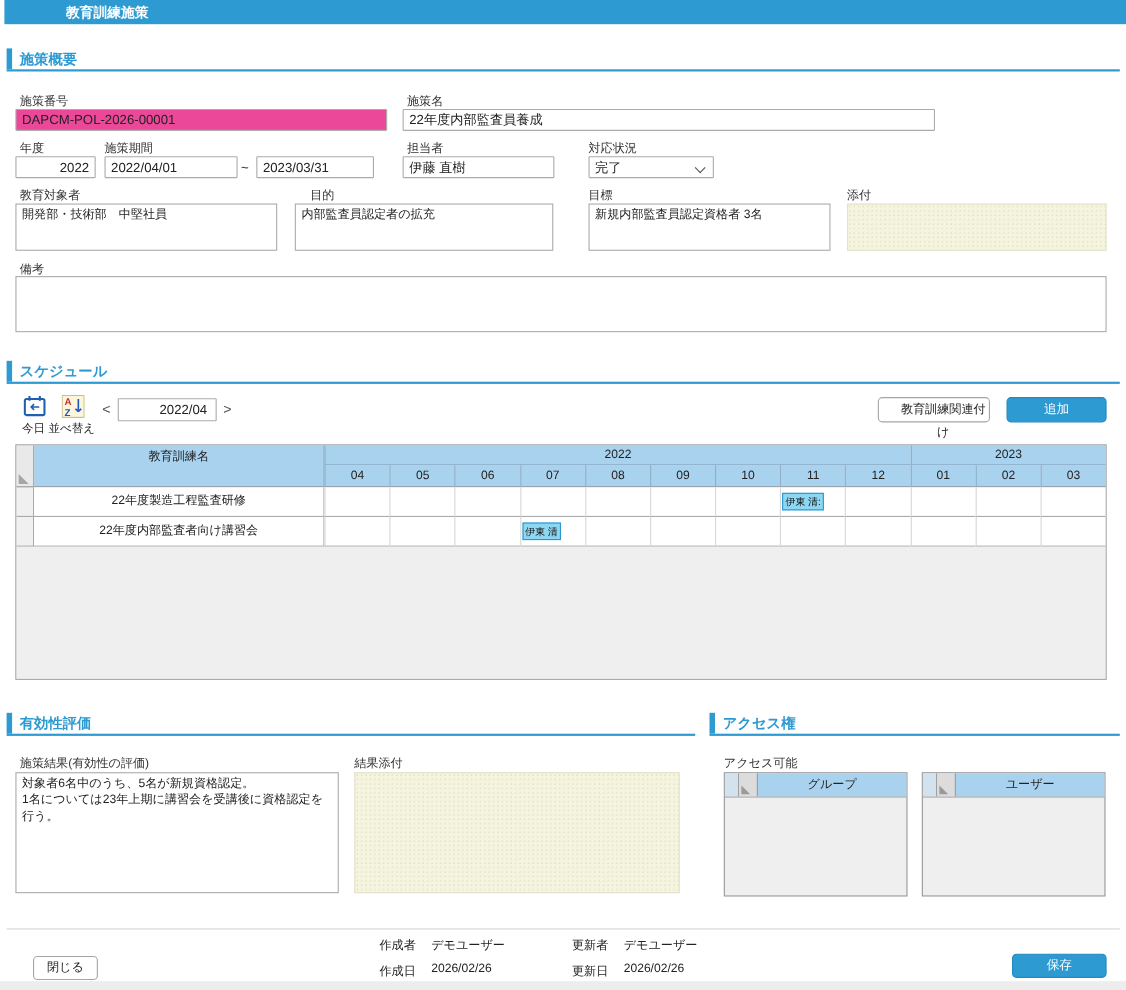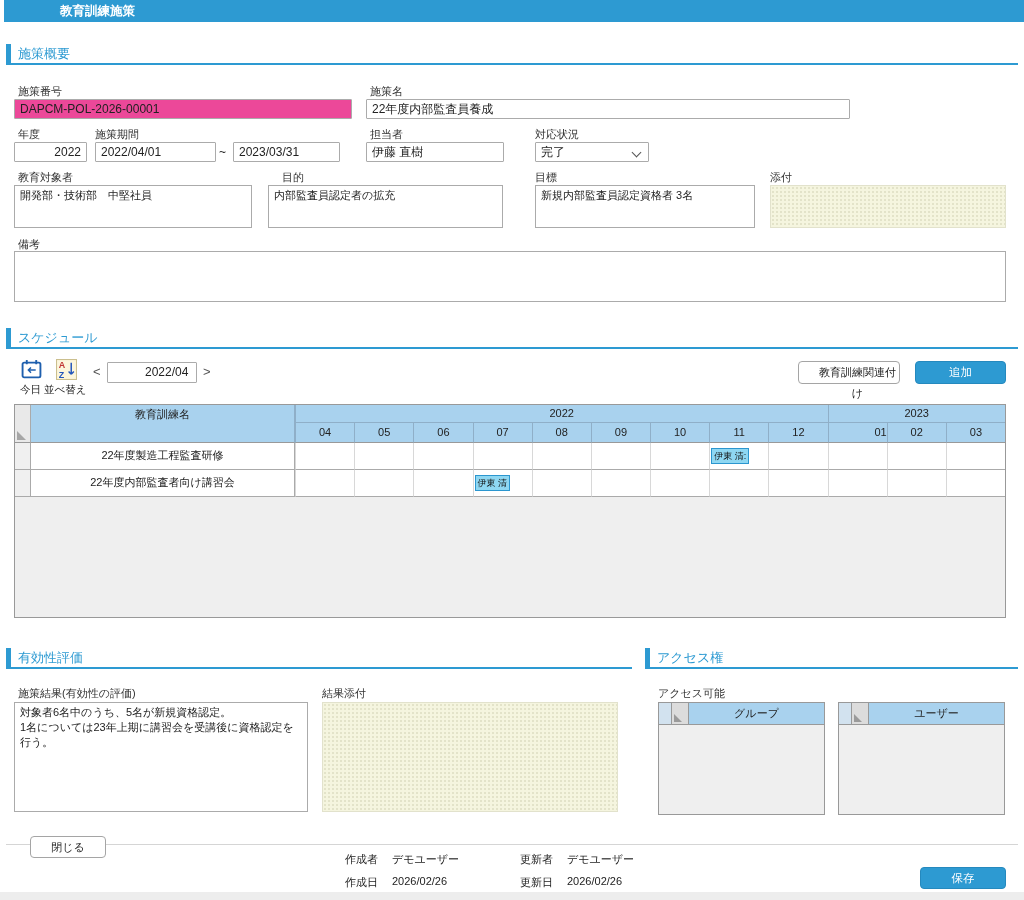--- a/index.html
+++ b/index.html
@@ -8,21 +8,21 @@
     font-family:"Liberation Sans","DejaVu Sans",sans-serif;
     color:#222;overflow:hidden;
   }
   .abs{position:absolute;box-sizing:border-box;}
   
   .titlebar{left:4px;top:0;width:1020px;height:22px;background:#2D9AD2;
     color:#fff;font-size:12.5px;font-weight:bold;line-height:22px;padding-left:56px;}
   
   .section-h{height:21px;border-bottom:2px solid #2D9AD2;display:flex;align-items:center;}
   .section-h .bar{width:5px;height:19px;background:#2D9AD2;margin-right:7px;}
-  .section-h .txt{color:#2D9AD2;font-size:13px;font-weight:400;}
+  .section-h .txt{color:#2D9AD2;font-size:13px;font-weight:700;}
   
   .lbl{font-size:11px;color:#333;white-space:nowrap;}
   .ibox{border:1px solid #ABABAB;background:#fff;font-size:12px;line-height:18px;
     padding:0 5px;border-radius:1px;white-space:nowrap;overflow:hidden;}
   .dis{background:#ec4899;}
   .rt{text-align:right;}
   .tbox{border:1px solid #ABABAB;background:#fff;font-size:11px;line-height:15px;
     padding:2px 5px;overflow:hidden;white-space:pre-line;}
   .ybox{background:#F5F5DF;border:1px solid #E2E2CC;
     background-image:radial-gradient(#E3E3C9 0.8px, transparent 0.8px);
@@ -167,21 +167,21 @@
       <div class="g-cell g-year" style="grid-area: 1 / 12 / auto / span 3;">2023</div>
       <div class="g-cell g-month" style="grid-area: 2 / 3;">04</div>
       <div class="g-cell g-month" style="grid-area: 2 / 4;">05</div>
       <div class="g-cell g-month" style="grid-area: 2 / 5;">06</div>
       <div class="g-cell g-month" style="grid-area: 2 / 6;">07</div>
       <div class="g-cell g-month" style="grid-area: 2 / 7;">08</div>
       <div class="g-cell g-month" style="grid-area: 2 / 8;">09</div>
       <div class="g-cell g-month" style="grid-area: 2 / 9;">10</div>
       <div class="g-cell g-month" style="grid-area: 2 / 10;">11</div>
       <div class="g-cell g-month" style="grid-area: 2 / 11;">12</div>
-      <div class="g-cell g-month" style="grid-area: 2 / 12; text-align: right;">01</div>
+      <div class="g-cell g-month" style="grid-area: 2 / 12;">01</div>
       <div class="g-cell g-month" style="grid-area: 2 / 13;">02</div>
       <div class="g-cell g-month" style="grid-area: 2 / 14;">03</div>
       <div class="g-cell g-rowcorner" style="grid-area: 3 / 1;"></div>
       <div class="g-cell g-rowname" style="grid-area: 3 / 2;">22年度製造工程監査研修</div>
       <div class="g-cell g-datacell" style="grid-area: 3 / 3;"></div>
       <div class="g-cell g-datacell" style="grid-area: 3 / 4;"></div>
       <div class="g-cell g-datacell" style="grid-area: 3 / 5;"></div>
       <div class="g-cell g-datacell" style="grid-area: 3 / 6;"></div>
       <div class="g-cell g-datacell" style="grid-area: 3 / 7;"></div>
       <div class="g-cell g-datacell" style="grid-area: 3 / 8;"></div>
@@ -249,21 +249,21 @@
     <div class="acc-c2">
         <div class="tri2"></div>
       </div>
     <div class="acc-c3">ユーザー</div>
   </div>
   <div style="height:90px;"></div>
 </div>
 
 <div class="abs footline"></div>
 
-<div class="abs btn-w" style="left:30px;top:836px;width:76px;height:22px;line-height:20px;">閉じる</div>
+<div class="abs btn-w" style="left:30px;top:869px;width:59px;height:22px;line-height:20px;">閉じる</div>
 
 <div class="abs meta-lbl" style="left:345px;top:852px;">作成者</div>
 <div class="abs meta-val" style="left:392px;top:852px;">デモユーザー</div>
 <div class="abs meta-lbl" style="left:345px;top:875px;">作成日</div>
 <div class="abs meta-val" style="left:392px;top:875px;">2026/02/26</div>
 
 <div class="abs meta-lbl" style="left:520px;top:852px;">更新者</div>
 <div class="abs meta-val" style="left:567px;top:852px;">デモユーザー</div>
 <div class="abs meta-lbl" style="left:520px;top:875px;">更新日</div>
 <div class="abs meta-val" style="left:567px;top:875px;">2026/02/26</div>

